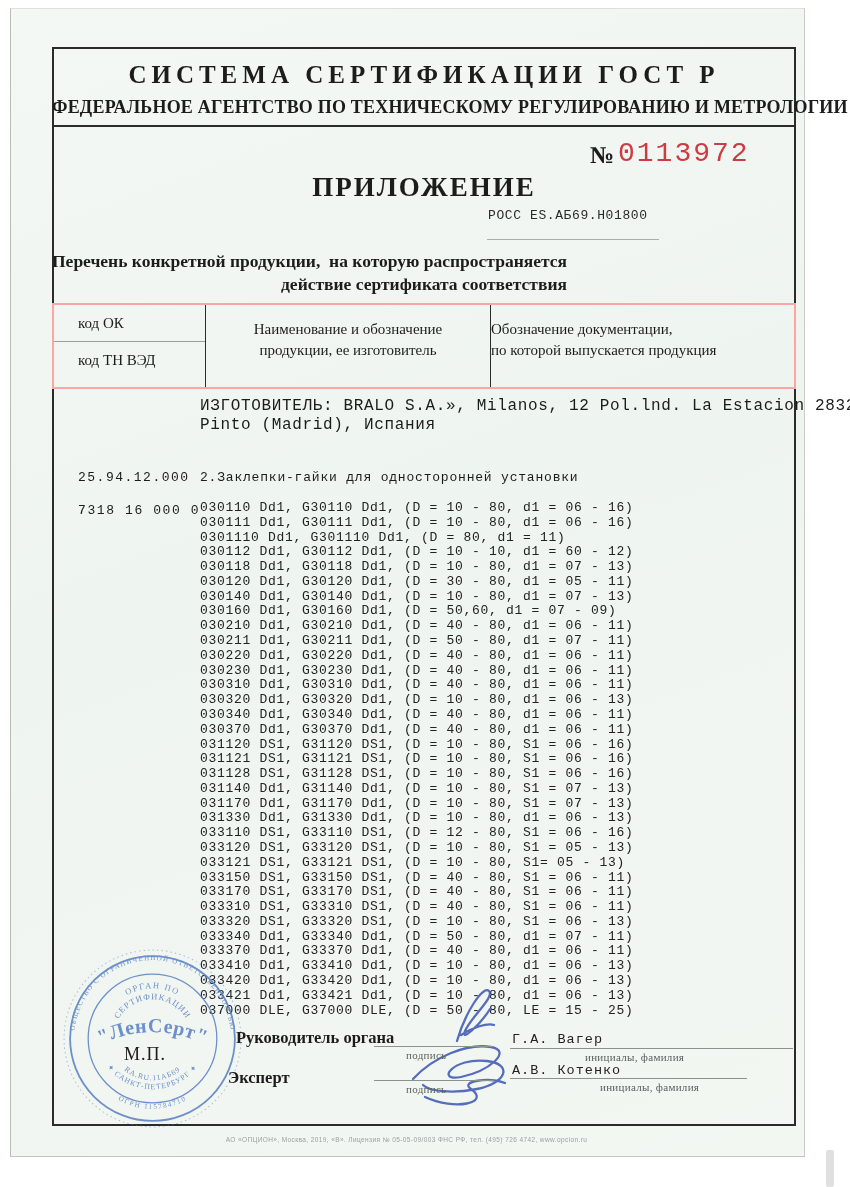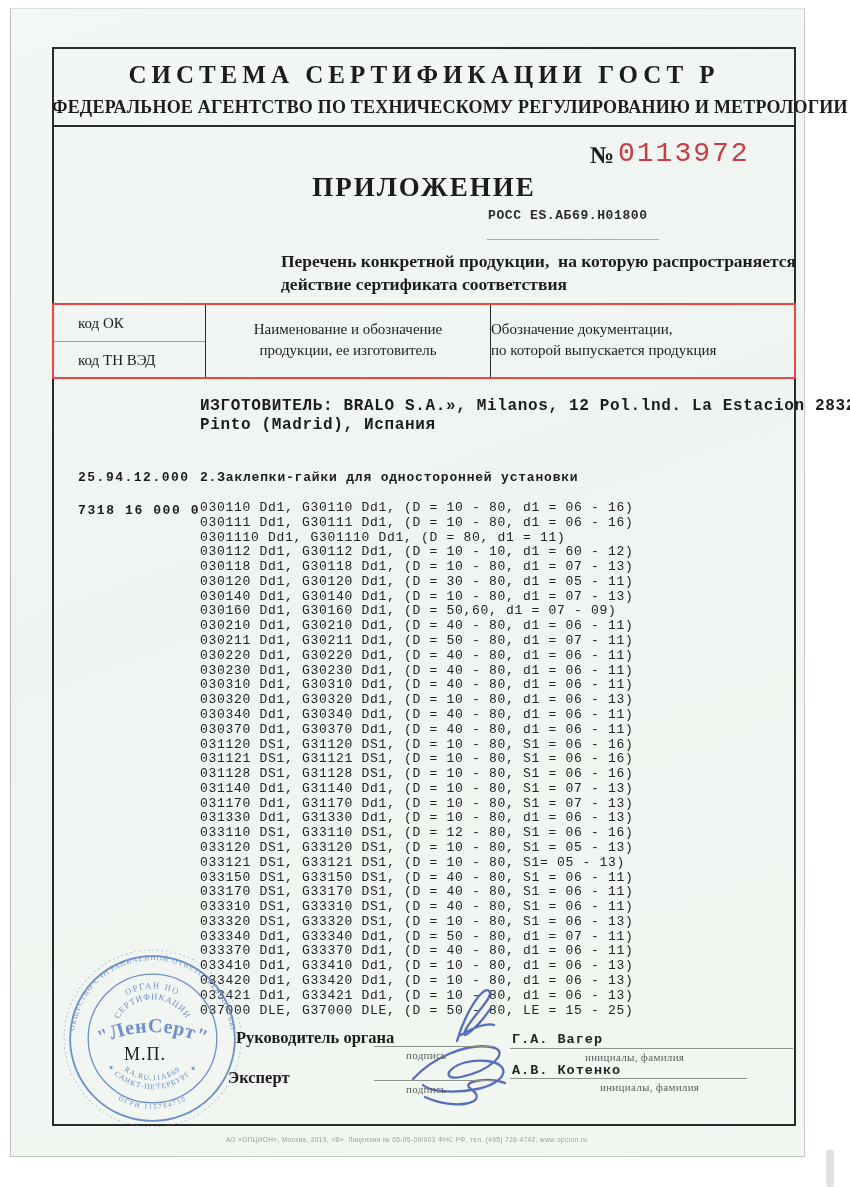--- a/index.html
+++ b/index.html
@@ -10,32 +10,32 @@
          border-top:1px solid #dde0dd;border-left:1px solid #b9bcb9;
          border-right:1px solid #c9ccc9;border-bottom:1px solid #c2c5c2;}
   .frame{position:absolute;left:52px;top:47px;width:744px;height:1079px;
          border:2px solid #2b2b2b;box-sizing:border-box;}
   .header-box{position:absolute;left:52px;top:47px;width:744px;height:80px;
               border-bottom:2px solid #2b2b2b;box-sizing:border-box;text-align:center;}
   .t1{position:absolute;left:0;top:14px;width:100%;font-weight:bold;font-size:25px;
       letter-spacing:5px;white-space:nowrap;}
   .t2{position:absolute;left:0;top:50px;width:100%;font-weight:bold;font-size:18px;
       letter-spacing:0.2px;white-space:nowrap;}
-  .mono{font-family:"Liberation Mono","DejaVu Sans Mono",monospace;font-weight:bold;}
+  .mono{font-family:"Liberation Mono","DejaVu Sans Mono",monospace;}
   .abs{position:absolute;white-space:pre;}
   .num-sign{left:590px;top:142px;font-size:24px;font-weight:bold;}
   .num-red{left:618px;top:138px;font-size:28px;color:#cc3a42;letter-spacing:2px;font-weight:500;}
   .doc-title{left:52px;top:172px;width:744px;text-align:center;font-size:27px;font-weight:bold;letter-spacing:2px;}
   .cert-num{left:488px;top:208px;font-size:13px;letter-spacing:0.6px;color:#2a2a2a;}
   .cert-label{left:240px;top:216px;font-size:19px;}
   .cert-line{position:absolute;left:487px;top:239px;width:172px;border-top:1px solid #a9aeab;}
-  .sub1{left:52px;top:251px;width:744px;text-align:right;font-size:17.5px;font-weight:bold;}
+  .sub1{left:52px;top:251px;width:744px;text-align:left;font-size:17.5px;font-weight:bold;}
   .sub2{left:52px;top:274px;width:744px;text-align:center;font-size:17.5px;font-weight:bold;}
-  .tbl{position:absolute;left:52px;top:303px;width:744px;height:76px;
-       border:2px solid #ef4444;box-sizing:border-box;}
+  .tbl{position:absolute;left:52px;top:303px;width:744px;height:86px;
+       border:2px solid #fca5a5;box-sizing:border-box;}
   .tbl .c1{position:absolute;left:0;top:0;width:152px;height:100%;border-right:1.5px solid #2b2b2b;box-sizing:border-box;}
   .tbl .c1 .split{position:absolute;left:0;top:36px;width:100%;border-top:1px solid #9aa09c;}
   .tbl .c2{position:absolute;left:152px;top:0;width:285px;height:100%;border-right:1.5px solid #2b2b2b;box-sizing:border-box;text-align:center;}
   .tbl .c3{position:absolute;left:437px;top:0;right:0;height:100%;}
   .hcell{font-size:15px;line-height:21px;}
   .c1 .hcell{position:absolute;left:24px;}
   .c2 .pad,.c3 .pad{padding-top:14px;}
   .mfg{left:200px;top:386px;font-size:16px;letter-spacing:0.65px;line-height:19px;margin-top:11px;}
   .code-ok{left:78px;top:470px;font-size:13px;letter-spacing:1.5px;}
   .group{left:200px;top:470px;font-size:13px;letter-spacing:0.8px;}

